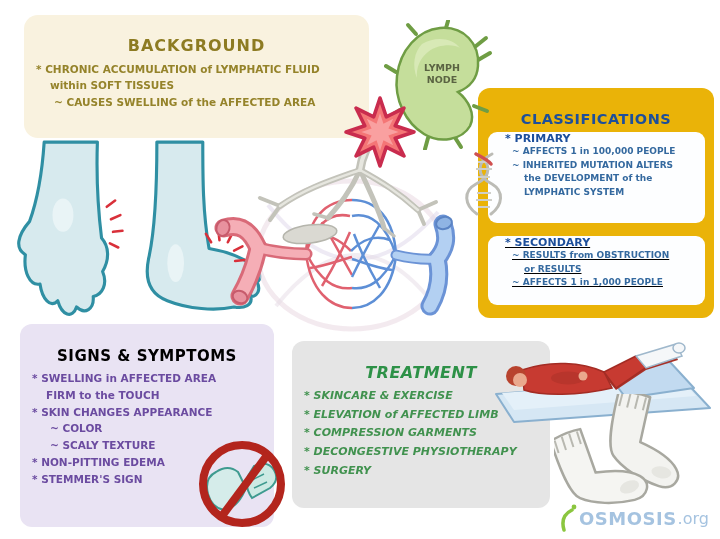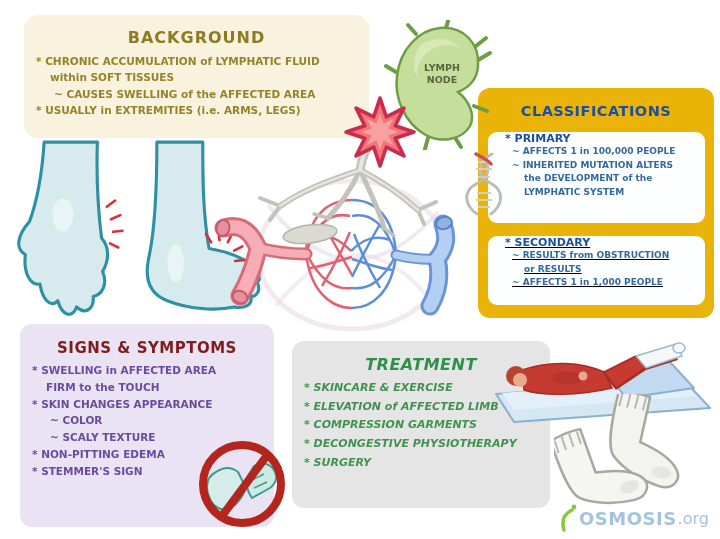--- a/index.html
+++ b/index.html
@@ -1,40 +1,40 @@
 <!DOCTYPE html>
 <html><head>
 <meta charset="utf-8">
 <style>
   html,body{margin:0;padding:0;background:#ffffff;}
   .canvas{position:relative;width:720px;height:539px;background:#ffffff;overflow:hidden;
           font-family:"DejaVu Sans",sans-serif;}
   .panel{position:absolute;box-sizing:border-box;}
-  .panel h2{margin:4px;text-align:center;font-weight:bold;}
+  .panel h2{margin:12px;text-align:center;font-weight:bold;}
   .line{font-weight:bold;white-space:nowrap;}
   .ill{position:absolute;}
 
   
   .bg-panel{left:24px;top:15px;width:345px;height:123px;background:#f9f2df;border-radius:14px;padding-top:9px;}
   .bg-panel h2{font-size:16px;letter-spacing:1px;color:#8d7b22;margin-bottom:6px;}
   .bg-panel .line{font-size:10.5px;color:#95832a;line-height:1.55;}
 
   
   .cls-panel{left:478px;top:88px;width:236px;height:230px;background:#eab308;border-radius:12px;padding-top:11px;}
   .cls-panel h2{font-size:14.5px;letter-spacing:.5px;color:#1d4f9b;}
   .card{position:absolute;left:10px;width:217px;background:#fdfeff;border-radius:9px;padding:0 0 7px 0;}
   .card h3{margin:0;font-size:11px;color:#1d4f9b;padding-left:17px;font-weight:bold;}
   .card .line{font-size:9px;color:#34699f;line-height:1.5;}
   .card-primary{top:44px;min-height:84px;}
   .card-secondary{top:148px;min-height:62px;text-decoration:underline;}
   .c1{padding-left:24px;} .c2{padding-left:36px;}
 
   
   .sx-panel{left:20px;top:324px;width:254px;height:203px;background:#e9e3f3;border-radius:12px;padding-top:11px;}
-  .sx-panel h2{font-size:15px;letter-spacing:.5px;color:#7f1d1d;margin-bottom:5px;}
+  .sx-panel h2{font-size:15px;letter-spacing:.5px;color:#000000;margin-bottom:5px;}
   .sx-panel .line{font-size:10.5px;color:#6b4ba0;line-height:1.6;}
 
   
   .tx-panel{left:292px;top:341px;width:258px;height:167px;background:#e5e5e5;border-radius:12px;padding-top:10px;font-style:italic;}
   .tx-panel h2{font-size:16px;letter-spacing:.5px;color:#2d9147;margin-bottom:5px;}
   .tx-panel .line{font-size:11px;color:#41924f;line-height:1.7;}
 
   .b1{padding-left:12px;} .cont{padding-left:26px;} .b2{padding-left:30px;}
 
   
@@ -49,21 +49,20 @@
 </head>
 <body>
 
 <div class="canvas">
 
   <section class="panel bg-panel">
     <h2>BACKGROUND</h2>
     <div class="line b1">* CHRONIC ACCUMULATION of LYMPHATIC FLUID</div>
     <div class="line cont">within SOFT TISSUES</div>
     <div class="line b2">~ CAUSES SWELLING of the AFFECTED AREA</div>
-    <div class="line b1">* USUALLY in EXTREMITIES (i.e. ARMS, LEGS)</div>
   </section>
 
   <section class="panel cls-panel">
     <h2>CLASSIFICATIONS</h2>
     <div class="card card-primary">
       <h3>* PRIMARY</h3>
       <div class="line c1">~ AFFECTS 1 in 100,000 PEOPLE</div>
       <div class="line c1">~ INHERITED MUTATION ALTERS</div>
       <div class="line c2">the DEVELOPMENT of the</div>
       <div class="line c2">LYMPHATIC SYSTEM</div>

